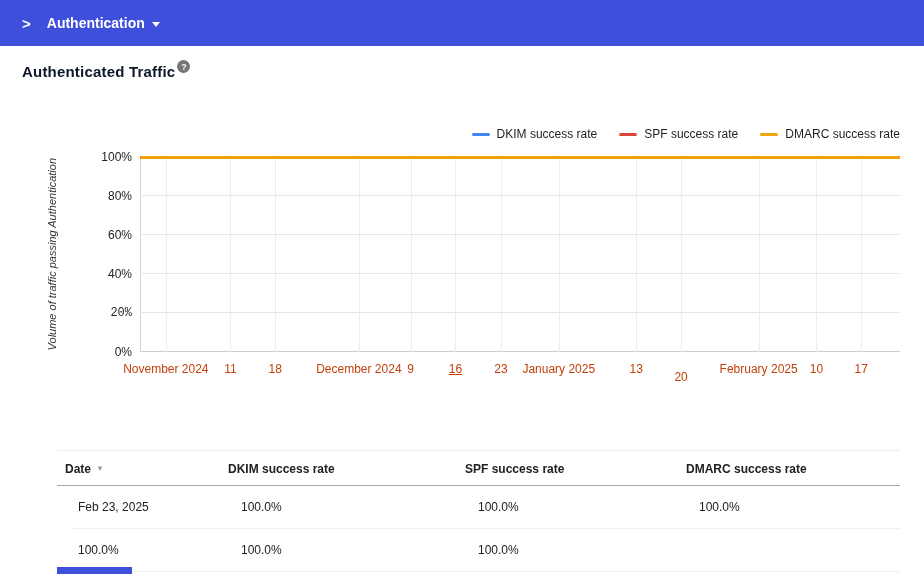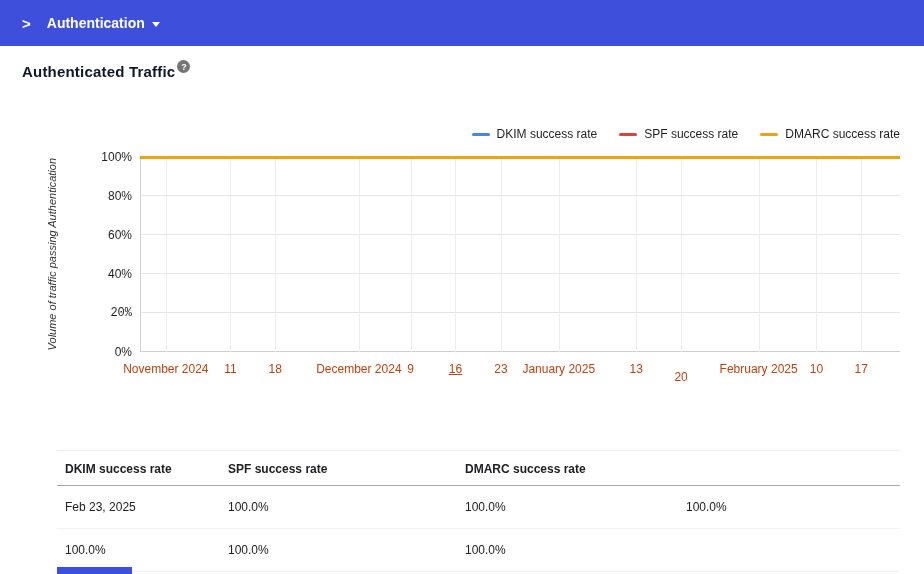--- a/index.html
+++ b/index.html
@@ -33,21 +33,21 @@
   .grid-v{position:absolute;top:0;height:100%;width:1px;background:#ededed;}
   .series-line{position:absolute;left:0;width:100%;height:3px;border-radius:1px;}
   .x-labels{position:absolute;left:140px;top:252px;width:760px;height:20px;}
   .x-tick{position:absolute;transform:translateX(-50%);font-size:12px;color:#c2410c;white-space:nowrap;}
 
   
   .table{position:absolute;left:57px;top:450px;width:843px;border-top:1px solid #ededed;background:#ffffff;}
   .thead{display:grid;grid-template-columns:163px 237px 221px 1fr;border-bottom:1px solid #a6a6a6;}
   .th{font-size:12px;font-weight:bold;color:#202124;padding:11px 8px 9px 8px;display:flex;align-items:center;gap:5px;}
   .sort-icon{font-size:8px;color:#9a9a9a;line-height:1;}
-  .tr{display:grid;grid-template-columns:163px 237px 221px 1fr;border-bottom:1px solid #f2f2f2;}
+  .tr{display:grid;grid-template-columns:163px 237px 221px 1fr;border-bottom:1px solid #f2f2f2;margin-left:13px;}
   .td{font-size:12px;color:#202124;padding:14px 8px;}
 
   .cutoff{position:absolute;left:57px;bottom:0;width:75px;height:7px;background:#3e4fdb;}
 </style>
 </head>
 <body>
 
 <div class="appbar">
   <span class="chev">&gt;</span>
   <div class="nav-item">
@@ -124,20 +124,24 @@
       <div class="x-tick" style="left: 71.2%; margin-top: 8px;">20</div>
       <div class="x-tick" style="left: 81.4%;">February 2025</div>
       <div class="x-tick" style="left: 89%;">10</div>
       <div class="x-tick" style="left: 94.9%;">17</div>
     </div>
 </div>
 
 <div class="table">
   <div class="thead">
       <div class="th">
+        <span>Date</span>
+        <span class="sort-icon">▼</span>
+      </div>
+      <div class="th">
         <span>DKIM success rate</span>
       </div>
       <div class="th">
         <span>SPF success rate</span>
       </div>
       <div class="th">
         <span>DMARC success rate</span>
       </div>
     </div>
   <div>

